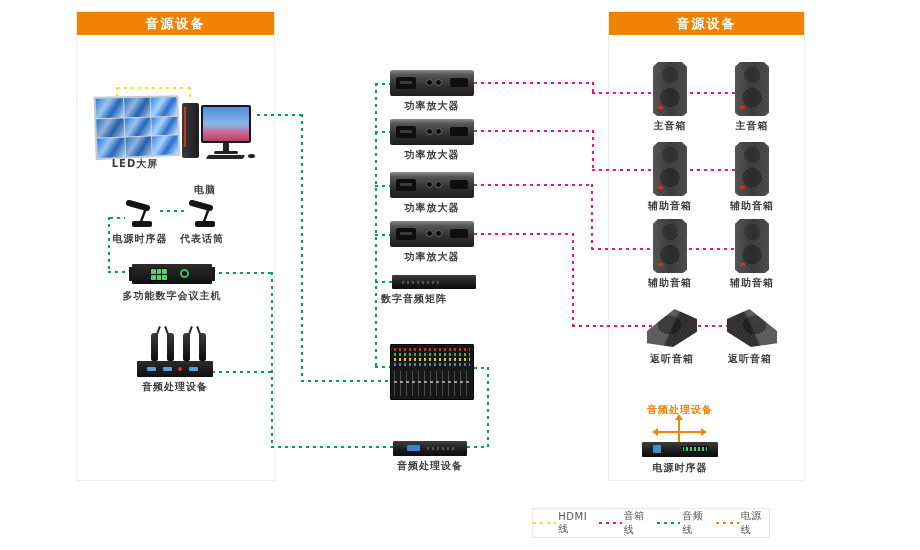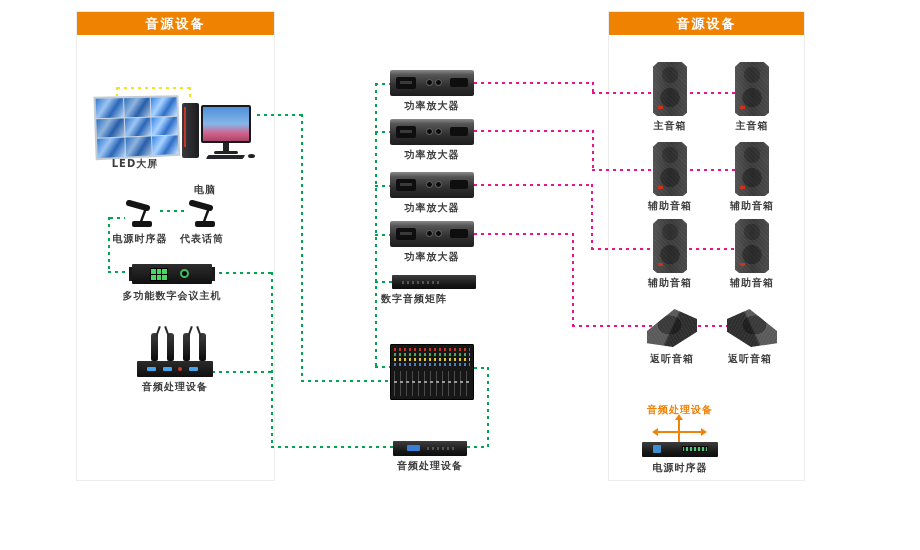--- a/index.html
+++ b/index.html
@@ -328,14 +328,32 @@
   <div class="dev-label" style="left:640px;width:60px;top:119px;">主音箱</div>
   <div class="dev-label" style="left:722px;width:60px;top:119px;">主音箱</div>
   <div class="dev-label" style="left:640px;width:60px;top:199px;">辅助音箱</div>
   <div class="dev-label" style="left:722px;width:60px;top:199px;">辅助音箱</div>
   <div class="dev-label" style="left:640px;width:60px;top:276px;">辅助音箱</div>
   <div class="dev-label" style="left:722px;width:60px;top:276px;">辅助音箱</div>
   <div class="dev-label" style="left:640px;width:64px;top:352px;">返听音箱</div>
   <div class="dev-label" style="left:718px;width:64px;top:352px;">返听音箱</div>
   <div class="dev-label" style="left:645px;width:70px;top:461px;">电源时序器</div>
 
+  <div class="legend">
+    <span class="item">
+      <span class="sample" style="color: rgb(242, 230, 23);"></span>
+      <span class="lbl">HDMI线</span>
+    </span>
+    <span class="item">
+      <span class="sample" style="color: rgb(238, 18, 137);"></span>
+      <span class="lbl">音箱线</span>
+    </span>
+    <span class="item">
+      <span class="sample" style="color: rgb(0, 165, 80);"></span>
+      <span class="lbl">音频线</span>
+    </span>
+    <span class="item">
+      <span class="sample" style="color: rgb(240, 131, 10);"></span>
+      <span class="lbl">电源线</span>
+    </span>
+  </div>
 
 </div>
 
 </body></html>

